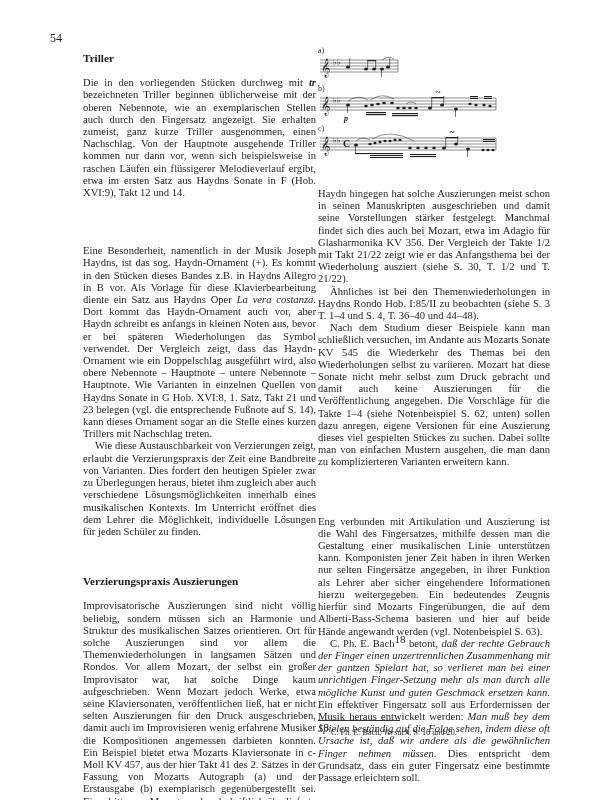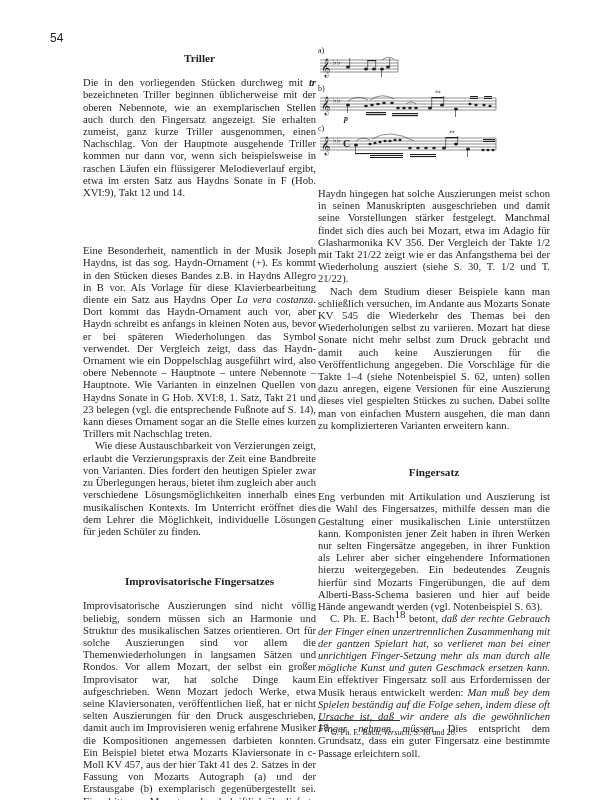--- a/index.html
+++ b/index.html
@@ -1,22 +1,22 @@
 <!DOCTYPE html>
 <html><head>
 <meta charset="utf-8">
 <style>
   html, body { margin: 0; padding: 0; background: #ffffff; }
   body { width: 609px; height: 800px; position: relative; overflow: hidden;
          font-family: "DejaVu Serif", "Liberation Serif", serif; color: #1f1f1f; }
-  .page-number { position: absolute; left: 50px; top: 31px; font-size: 12px; font-family: Liberation Sans, sans-serif; }
+  .page-number { position: absolute; left: 50px; top: 31px; font-size: 12px; font-family: Liberation Serif, serif; }
   .col { position: absolute; font-family: "Liberation Serif", serif; font-size: 10.6px; line-height: 12.2px; text-align: justify; hyphens: manual; }
   .col-left { left: 83px; top: 52px; width: 233px; }
   .col-right { left: 318px; top: 188px; width: 232px; }
-  .heading { font-size: 11.2px; margin: 0; text-align: center; }
+  .heading { font-size: 11.2px; margin: 0; text-align: left; }
   .para { margin: 0; }
   .indent { text-indent: 12px; }
   .sec-gap { height: 27px; }
   .h-gap { height: 13px; }
   em { font-style: italic; }
   sup { font-size: 11px; line-height: 0; vertical-align: 4px; }
   .music { position: absolute; left: 318px; top: 46px; width: 250px; height: 120px; }
   .music svg { display: block; }
   .footnote-rule { position: absolute; left: 318px; top: 720px; width: 82px; border-top: 1px solid #333; }
   .footnote { position: absolute; left: 318px; top: 727px; width: 232px; font-family: "Liberation Serif", serif; font-size: 8.2px; line-height: 10px; }
@@ -31,21 +31,21 @@
   <h3 class="heading">Triller</h3>
   <div class="h-gap"></div>
   <p class="para"><span>Die in den vorliegenden Stücken durchweg mit </span><em style="font-weight: bold;">tr</em><span> bezeichneten Triller beginnen üblicherweise mit der oberen Nebennote, wie an exemplarischen Stellen auch durch den Fingersatz angezeigt. Sie erhalten zumeist, ganz kurze Triller ausgenommen, einen Nachschlag. Von der Hauptnote ausgehende Triller kommen nur dann vor, wenn sich beispielsweise in raschen Läufen ein flüssigerer Melodieverlauf ergibt, etwa im ersten Satz aus Haydns Sonate in F (Hob. XVI:9), Takt 12 und 14.</span></p>
   <div class="sec-gap" style="height:33px"></div>
 
   <div class="h-gap"></div>
   <p class="para"><span>Eine Besonderheit, namentlich in der Musik Joseph Haydns, ist das sog. Haydn-Ornament (+). Es kommt in den Stücken dieses Bandes z.B. in Haydns Allegro in B vor. Als Vorlage für diese Klavierbearbeitung diente ein Satz aus Haydns Oper </span><em>La vera costanza</em><span>. Dort kommt das Haydn-Ornament auch vor, aber Haydn schreibt es anfangs in kleinen Noten aus, bevor er bei späteren Wiederholungen das Symbol verwendet. Der Vergleich zeigt, dass das Haydn-Ornament wie ein Doppelschlag ausgeführt wird, also obere Nebennote – Hauptnote – untere Nebennote – Hauptnote. Wie Varianten in einzelnen Quellen von Haydns Sonate in G Hob. XVI:8, 1. Satz, Takt 21 und 23 belegen (vgl. die entsprechende Fußnote auf S. 14), kann dieses Ornament sogar an die Stelle eines kurzen Trillers mit Nachschlag treten.</span></p>
   <p class="para indent"><span>Wie diese Austauschbarkeit von Verzierungen zeigt, erlaubt die Verzierungspraxis der Zeit eine Bandbreite von Varianten. Dies fordert den heutigen Spieler zwar zu Überlegungen heraus, bietet ihm zugleich aber auch verschiedene Lösungsmöglichkeiten innerhalb eines musikalischen Kontexts. Im Unterricht eröffnet dies dem Lehrer die Möglichkeit, individuelle Lösungen für jeden Schüler zu finden.</span></p>
   <div class="sec-gap" style="height:37px"></div>
 
-  <h3 class="heading">Improvisatorische Fingersatzes</h3>
+  <h3 class="heading">Verzierungspraxis Auszierungen</h3>
   <div class="h-gap"></div>
   <p class="para"><span>Improvisatorische Auszierungen sind nicht völlig beliebig, sondern müssen sich an Harmonie und Struktur des musikalischen Satzes orientieren. Ort für solche Auszierungen sind vor allem die Themenwiederholungen in langsamen Sätzen und Rondos. Vor allem Mozart, der selbst ein großer Improvisator war, hat solche Dinge kaum aufgeschrieben. Wenn Mozart jedoch Werke, etwa seine Klaviersonaten, veröffentlichen ließ, hat er nicht selten Auszierungen für den Druck ausgeschrieben, damit auch im Improvisieren wenig erfahrene Musiker die Kompositionen angemessen darbieten konnten. Ein Beispiel bietet etwa Mozarts Klaviersonate in c-Moll KV 457, aus der hier Takt 41 des 2. Satzes in der Fassung von Mozarts Autograph (a) und der Erstausgabe (b) exemplarisch gegenübergestellt sei. Eine dritte von Mozart nur handschriftlich überlieferte Variante (c) lässt die Freiheit erkennen, mit welcher der Komponist als Ausführender seinem Werk gegenüber getreten ist:</span></p>
 </div>
 
 <div class="music">
   <svg width="250" height="120" viewBox="0 0 250 120">
     <g fill="#1f1f1f" stroke="#1f1f1f" font-family="Liberation Serif, serif">
 
       <text x="0" y="7" font-size="8" stroke="none">a)</text>
       <g stroke-width="0.5">
@@ -168,23 +168,23 @@
       </g>
       <path d="M38 95 Q44 90 52 94" fill="none" stroke-width="0.5"></path>
       <path d="M54 93 Q72 82 96 95" fill="none" stroke-width="0.5"></path>
       <text x="131" y="88" font-size="7" stroke="none">∾</text>
     </g>
   </svg>
 </div>
 
 <div class="col col-right">
   <p class="para"><span>Haydn hingegen hat solche Auszierungen meist schon in seinen Manuskripten ausgeschrieben und damit seine Vorstellungen stärker festgelegt. Manchmal findet sich dies auch bei Mozart, etwa im Adagio für Glasharmonika KV 356. Der Vergleich der Takte 1/2 mit Takt 21/22 zeigt wie er das Anfangsthema bei der Wiederholung ausziert (siehe S. 30, T. 1/2 und T. 21/22).</span></p>
+  <p class="para indent"><span>Ähnliches ist bei den Themenwiederholungen in Haydns Rondo Hob. I:85/II zu beobachten (siehe S. 3  T. 1–4 und S. 4, T. 36–40 und 44–48).</span></p>
   <p class="para indent"><span>Nach dem Studium dieser Beispiele kann man schließlich versuchen, im Andante aus Mozarts Sonate KV 545 die Wiederkehr des Themas bei den Wiederholungen selbst zu variieren. Mozart hat diese Sonate nicht mehr selbst zum Druck gebracht und damit auch keine Auszierungen für die Veröffentlichung angegeben. Die Vorschläge für die Takte 1–4 (siehe Notenbeispiel S. 62, unten) sollen dazu anregen, eigene Versionen für eine Auszierung dieses viel gespielten Stückes zu suchen. Dabei sollte man von einfachen Mustern ausgehen, die man dann zu komplizierteren Varianten erweitern kann.</span></p>
   <div class="sec-gap" style="height:34px"></div>
-  <h3 class="heading">Fingersatz</h3>
   <div class="h-gap"></div>
   <p class="para"><span>Eng verbunden mit Artikulation und Auszierung ist die Wahl des Fingersatzes, mithilfe dessen man die Gestaltung einer musikalischen Linie unterstützen kann. Komponisten jener Zeit haben in ihren Werken nur selten Fingersätze angegeben, in ihrer Funktion als Lehrer aber sicher eingehendere Informationen hierzu weitergegeben. Ein bedeutendes Zeugnis hierfür sind Mozarts Fingerübungen, die auf dem Alberti-Bass-Schema basieren und hier auf beide Hände angewandt werden (vgl. Notenbeispiel S. 63).</span></p>
   <p class="para indent"><span>C. Ph. E. Bach</span><sup>18</sup><span> betont, </span><em>daß der rechte Gebrauch der Finger einen unzertrennlichen Zusammenhang mit der gantzen Spielart hat, so verlieret man bei einer unrichtigen Finger-Setzung mehr als man durch alle mögliche Kunst und guten Geschmack ersetzen kann</em><span>. Ein effektiver Fingersatz soll aus Erfordernissen der Musik heraus entwickelt werden: </span><em>Man muß bey dem Spielen beständig auf die Folge sehen, indem diese oft Ursache ist, daß wir andere als die gewöhnlichen Finger nehmen müssen</em><span>. Dies entspricht dem Grundsatz, dass ein guter Fingersatz eine bestimmte Passage erleichtern soll.</span></p>
 </div>
 
 <div class="footnote-rule"></div>
 <div class="footnote">
   <sup>18</sup><span><span> C. Ph. E. Bach, </span><em>Versuch</em><span>, S. 16 und 20.</span></span>
 </div>
 

